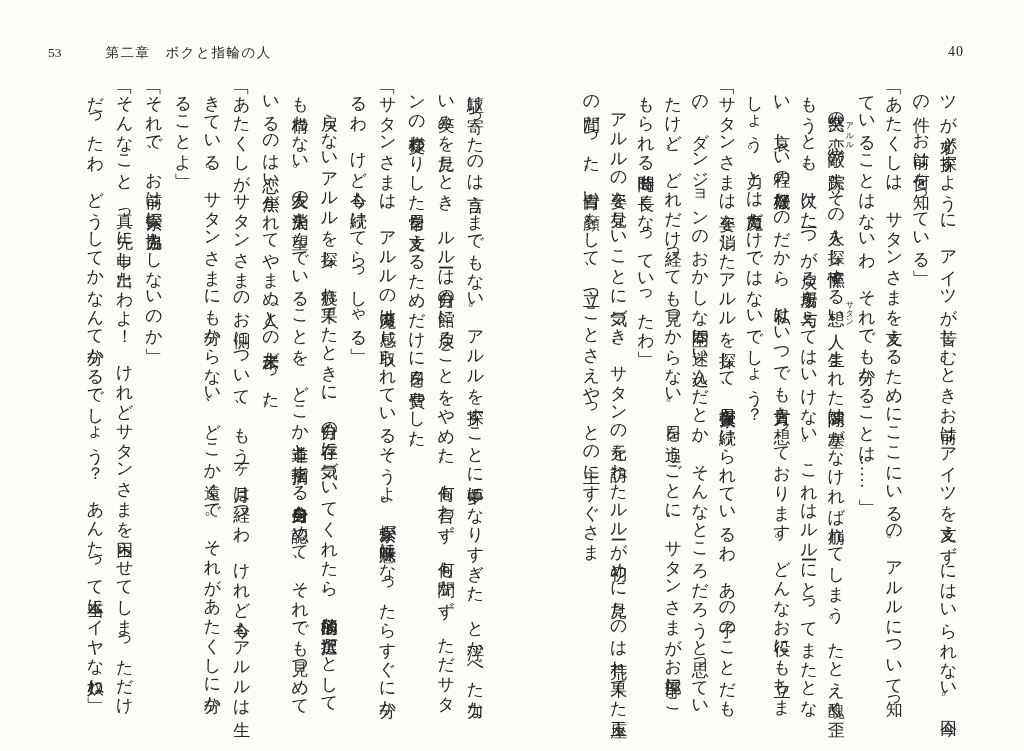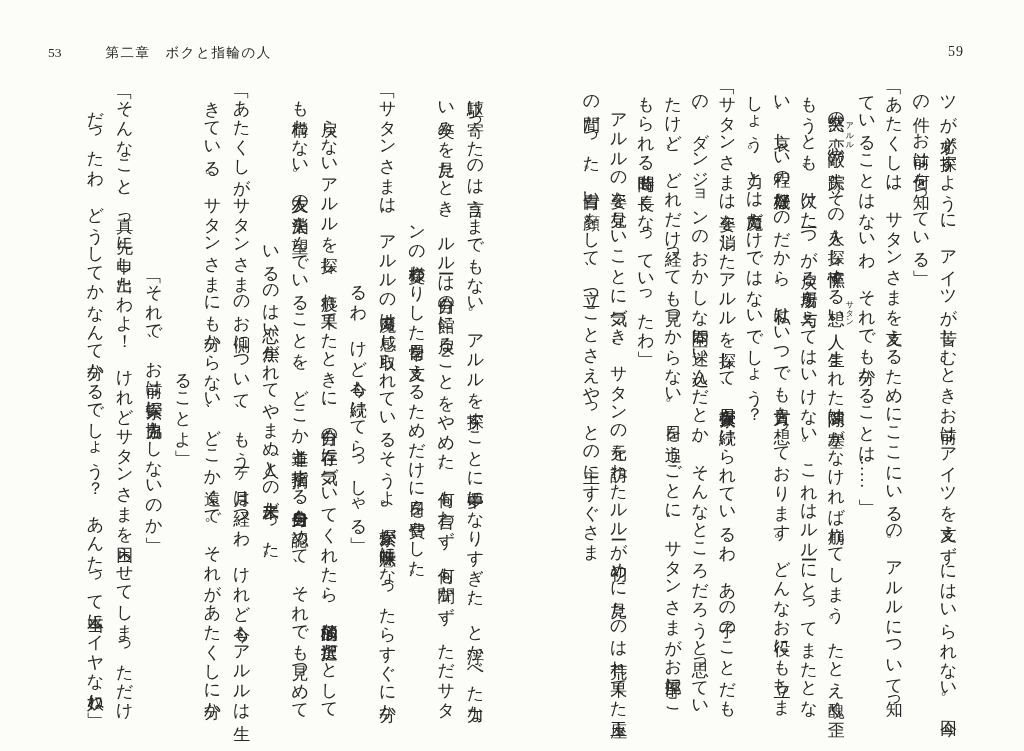--- a/index.html
+++ b/index.html
@@ -6,21 +6,21 @@
     margin: 0; padding: 0;
     width: 1024px; height: 751px;
     overflow: hidden;
     background: #fcfcf9;
     color: #262626;
     font-family: "Liberation Serif", "DejaVu Serif", serif;
   }
   .spread { position: relative; width: 1024px; height: 751px; }
   .page { position: absolute; top: 0; height: 751px; width: 512px; }
   .page-right { left: 512px; }
-  .page-left  { left: 0; text-align: center; }
+  .page-left  { left: 0; }
 
   .folio-right {
     position: absolute; top: 44px; right: 60px;
     font-size: 14px; letter-spacing: 1px;
   }
   .running-head {
     position: absolute; top: 44px; left: 48px;
     font-size: 13.5px; white-space: nowrap;
   }
   .running-head .chapter { margin-left: 44px; letter-spacing: 1.5px; }
@@ -40,21 +40,21 @@
 
   ruby { ruby-position: over; }
   rt { font-size: 8px; letter-spacing: 0; }
 </style>
 </head>
 <body>
 
 <div class="spread">
 
   <div class="page page-right">
-    <div class="folio-right">59</div>
+    <div class="folio-right">40</div>
     <div class="vtext vtext-right" id="right-text">
         <p class="para">ツが必ず探すように、アイツが苦しむときお前はアイツを支えずにはいられない。今回の件、お前は何を知っている」</p>
         <p class="para">「あたくしは、サタンさまを支えるためにここにいるの。アルルについて知っていることはないわ。それでも分かることは……」</p>
         <p class="para indent">突然の<ruby>恋敵<rt>アルル</rt></ruby>の失踪。その人を探し憔悴する<ruby>想い人<rt>サタン</rt></ruby>。生まれた隙間は塞がなければ崩れてしまう。たとえ醜く歪もうとも、欠けた一つが戻る場所を与えてはいけない。これはルルーにとってまたとない、哀しい程の好機なのだから。私はいつでも貴方を想っております。どんなお役にも立ちましょう。力とは魔力だけではないでしょう？</p>
         <p class="para">「サタンさまは姿を消したアルルを探して、日夜探索を続けられているわ。あの子のことだもの、ダンジョンのおかしな空間に迷い込んだとか、そんなところだろうと思っていたけど、どれだけ経っても見つからない。日を追うごとに、サタンさまがお部屋にこもられる時間も長くなっていったわ」</p>
         <p class="para indent">アルルの姿を見ないことに気づき、サタンの元を訪ねたルルーが初めに見たのは荒れ果てた玉座の間だった。青白い顔をして、立つことさえやっとの主にすぐさま</p>
       </div>
   </div>
 
   <div class="page page-left">

